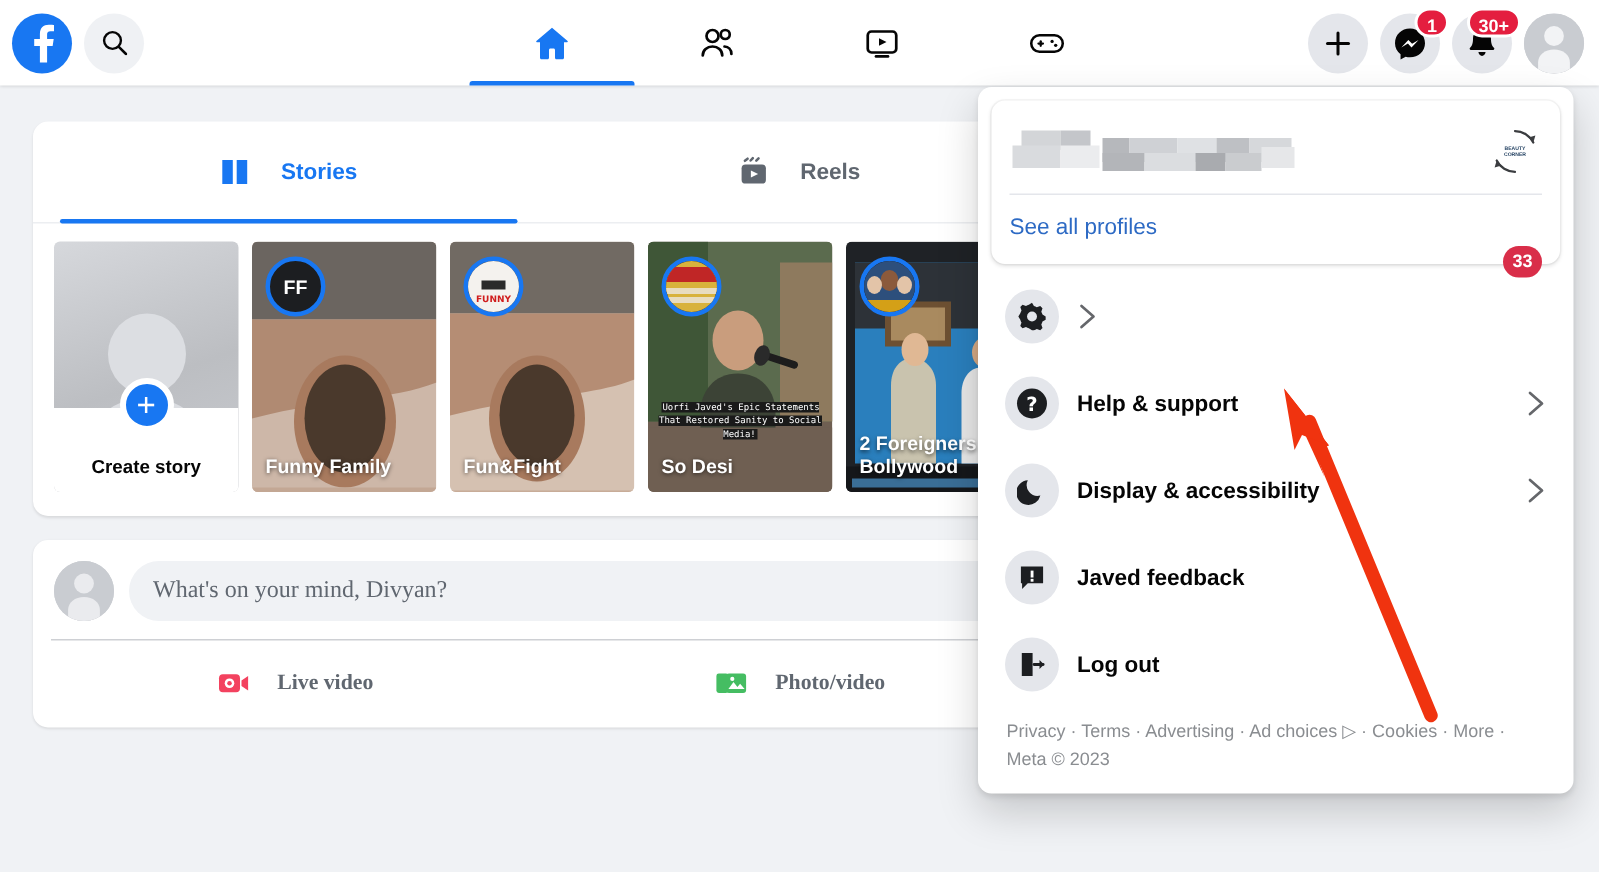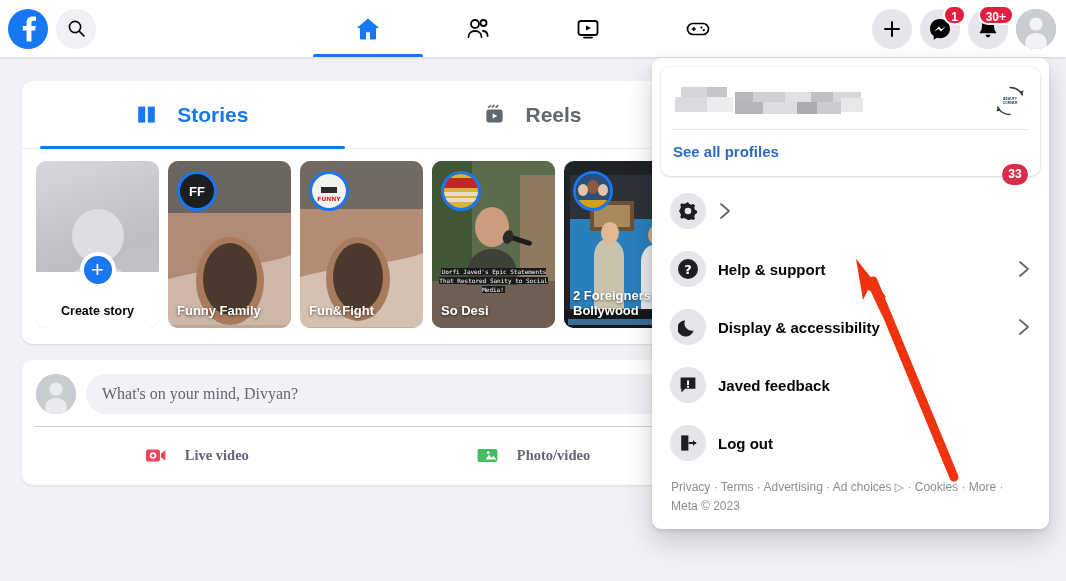--- a/index.html
+++ b/index.html
@@ -71,31 +71,31 @@
   }
   .card {
     background: #ffffff; border-radius: 10px;
     box-shadow: 0 1px 2px rgba(0,0,0,0.10);
   }
 
   
   .story-tabs { display: flex; height: 68px; border-bottom: 1px solid #eceef1; }
   .stab {
     flex: 1; display: flex; align-items: center; justify-content: center; gap: 20px;
-    font-size: 21px; font-weight: bold; color: #606770; cursor: pointer; position: relative;
+    font-size: 15px; font-weight: bold; color: #606770; cursor: pointer; position: relative;
   }
   .stab.active { color: #1877f2; }
   .stab.active::after {
     content: ""; position: absolute; bottom: -1px; left: 18px; right: 18px;
     height: 3px; background: #1877f2; border-radius: 2px;
   }
 
   .story-row { display: flex; gap: 9px; padding: 12px 14px 16px 14px; overflow: hidden; }
   .story {
-    width: 123px; height: 167px; border-radius: 10px; flex: none;
+    width: 123px; height: 167px; border-radius: 4px; flex: none;
     position: relative; overflow: hidden; cursor: pointer;
   }
   .create-story { background: linear-gradient(160deg,#d6d8dc 0%, #bcbec2 55%, #c9cbd0 100%); }
   .cs-body { position: absolute; inset: 0; }
   .cs-head {
     position: absolute; left: 50%; top: 48px; transform: translateX(-50%);
     width: 52px; height: 54px; border-radius: 50%; background: #dcdee2;
   }
   .cs-shoulder {
     position: absolute; left: 50%; top: 104px; transform: translateX(-50%);
@@ -178,21 +178,21 @@
     width: 24px; height: 24px; border-radius: 50%; background: #fff;
     display: flex; flex-direction: column; align-items: center; justify-content: center;
     font-size: 3.4px; font-weight: bold; color: #1b3a5c; line-height: 1.25; text-align: center;
     overflow: hidden;
   }
   .prof-div { height: 1px; background: #e4e6eb; margin: 4px 0 0 0; }
   .see-all {
     display: flex; align-items: center; justify-content: space-between;
     height: 42px; cursor: pointer;
   }
-  .see-all-txt { font-size: 15px; color: #2d6ac4; font-weight: bold; }
+  .see-all-txt { font-size: 15px; color: #2d6ac4; font-weight: normal; }
   .see-all-badge {
     min-width: 26px; height: 21px; padding: 0 6px; border-radius: 11px;
     background: #d92e49; color: #fff; font-size: 12px; font-weight: bold;
     line-height: 21px; text-align: center; margin-top: 46px;
   }
 
   .menu { padding-top: 6px; }
   .menu-item {
     display: flex; align-items: center; gap: 12px;
     height: 58px; padding: 0 9px; border-radius: 8px; cursor: pointer;

